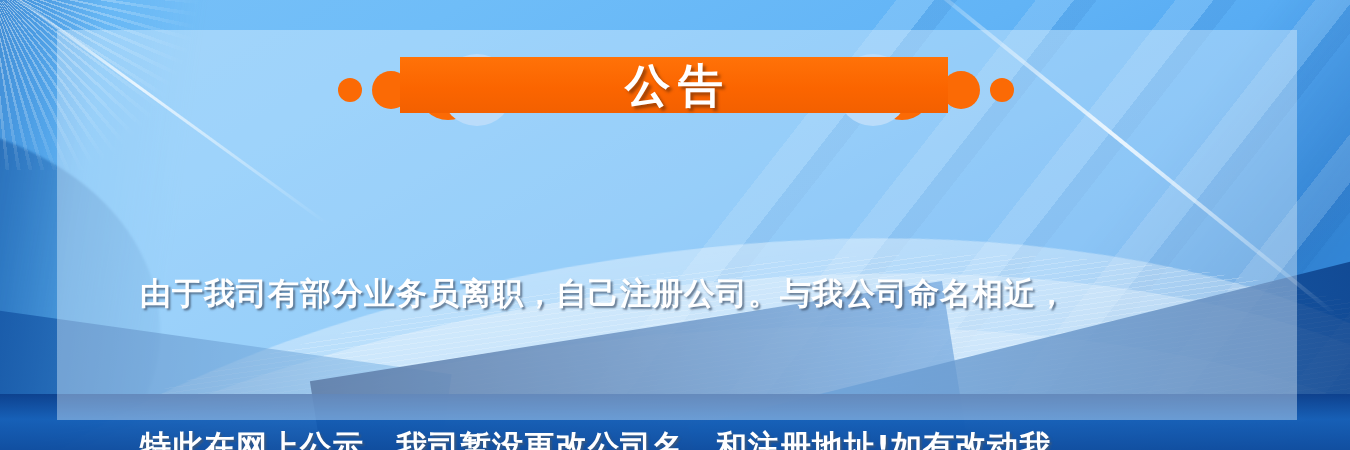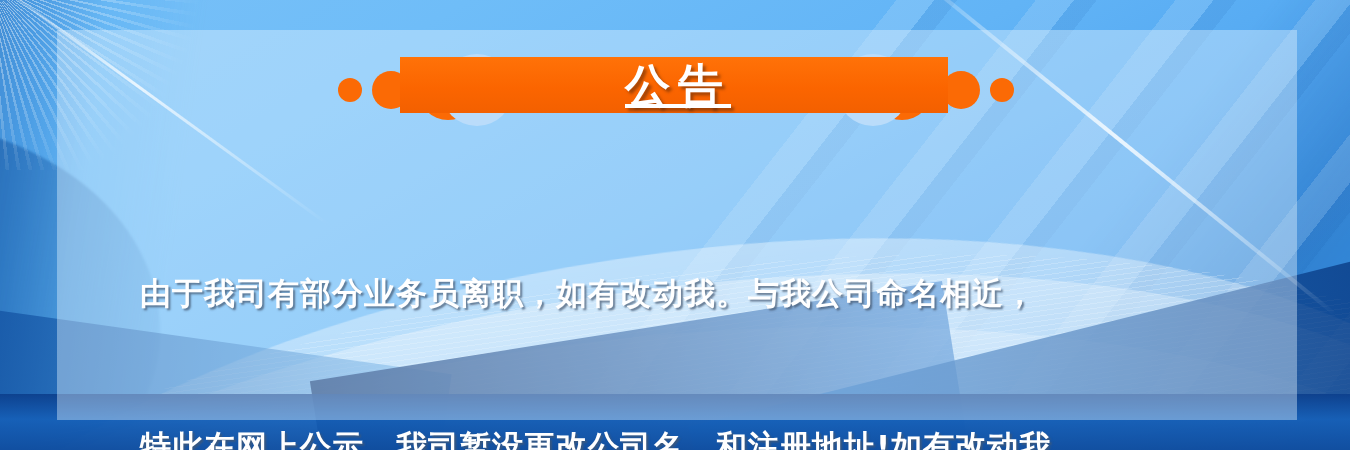--- a/index.html
+++ b/index.html
@@ -283,21 +283,20 @@
     align-items: center;
     justify-content: center;
     color: #ffffff;
     font-size: 45px;
     font-weight: bold;
     letter-spacing: 8px;
     text-indent: 8px;
     line-height: 1;
     text-shadow: 3px 3px 3px rgba(90,40,10,0.55);
     z-index: 4;
-    text-decoration: underline;
   }
 
   
   .body-text {
     position: absolute;
     left: 140px;
     top: 166px;
     width: 1090px;
     color: #ffffff;
     font-size: 31px;
@@ -347,18 +346,18 @@
     <span class="notch notch-r"></span>
 
     <div class="bar"></div>
     <span class="bar-cover-l"></span>
     <span class="bar-cover-r"></span>
 
     <div class="header-title">公告</div>
   </div>
 
   <div class="body-text">
-    <span class="body-line">由于我司有部分业务员离职，如有改动我。与我公司命名相近，</span>
+    <span class="body-line">由于我司有部分业务员离职，自己注册公司。与我公司命名相近，</span>
     <span class="body-line">特此在网上公示，我司暂没更改公司名，和注册地址!如有改动我</span>
     
   </div>
 
 </div>
 
 </body></html>

